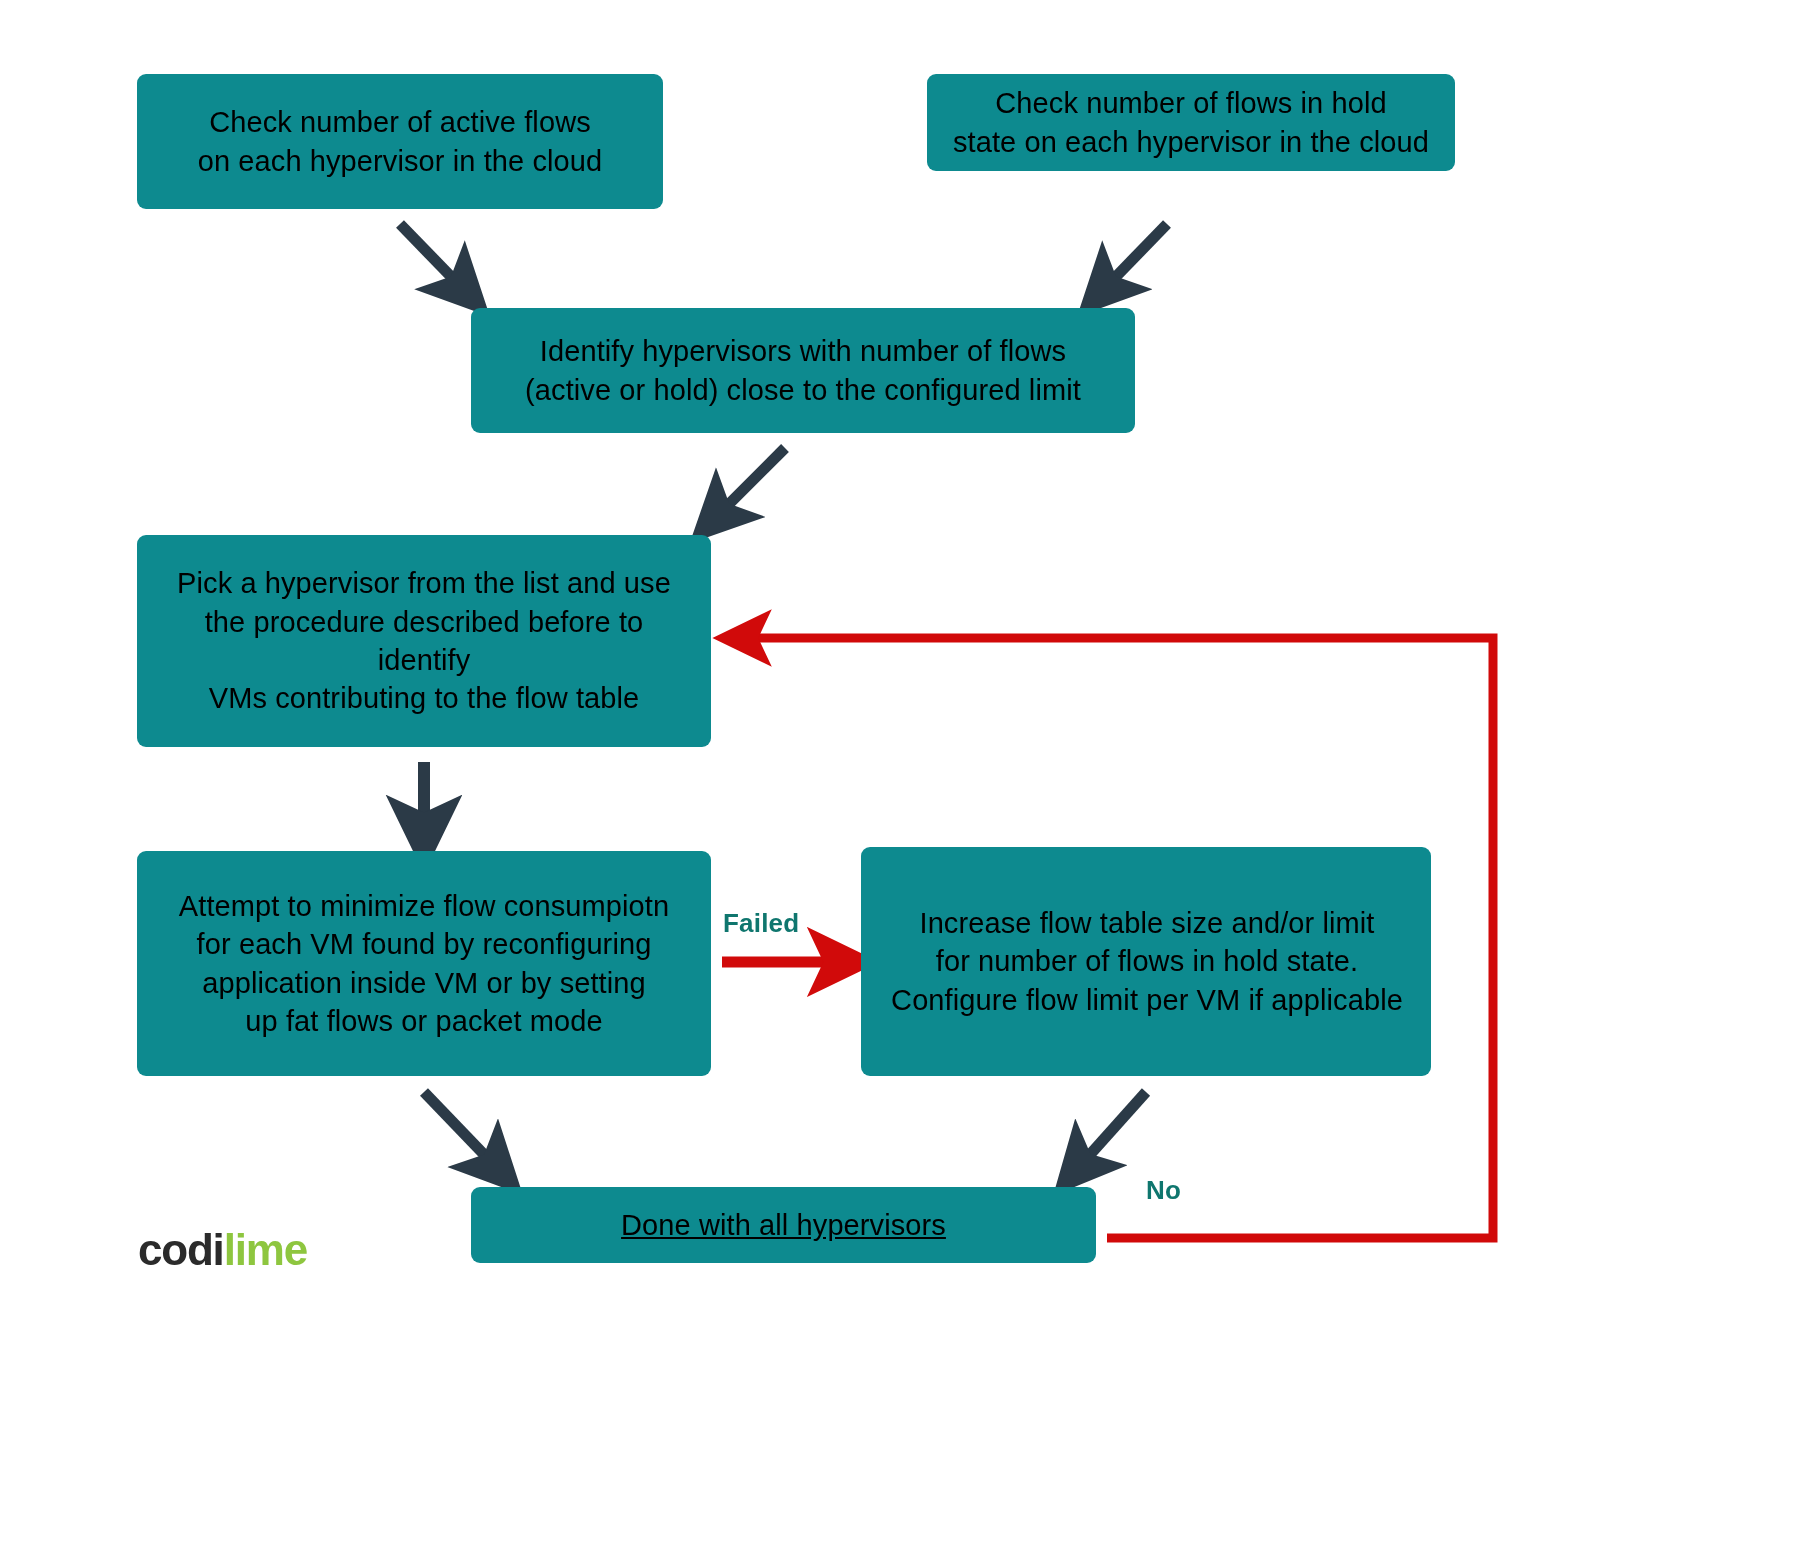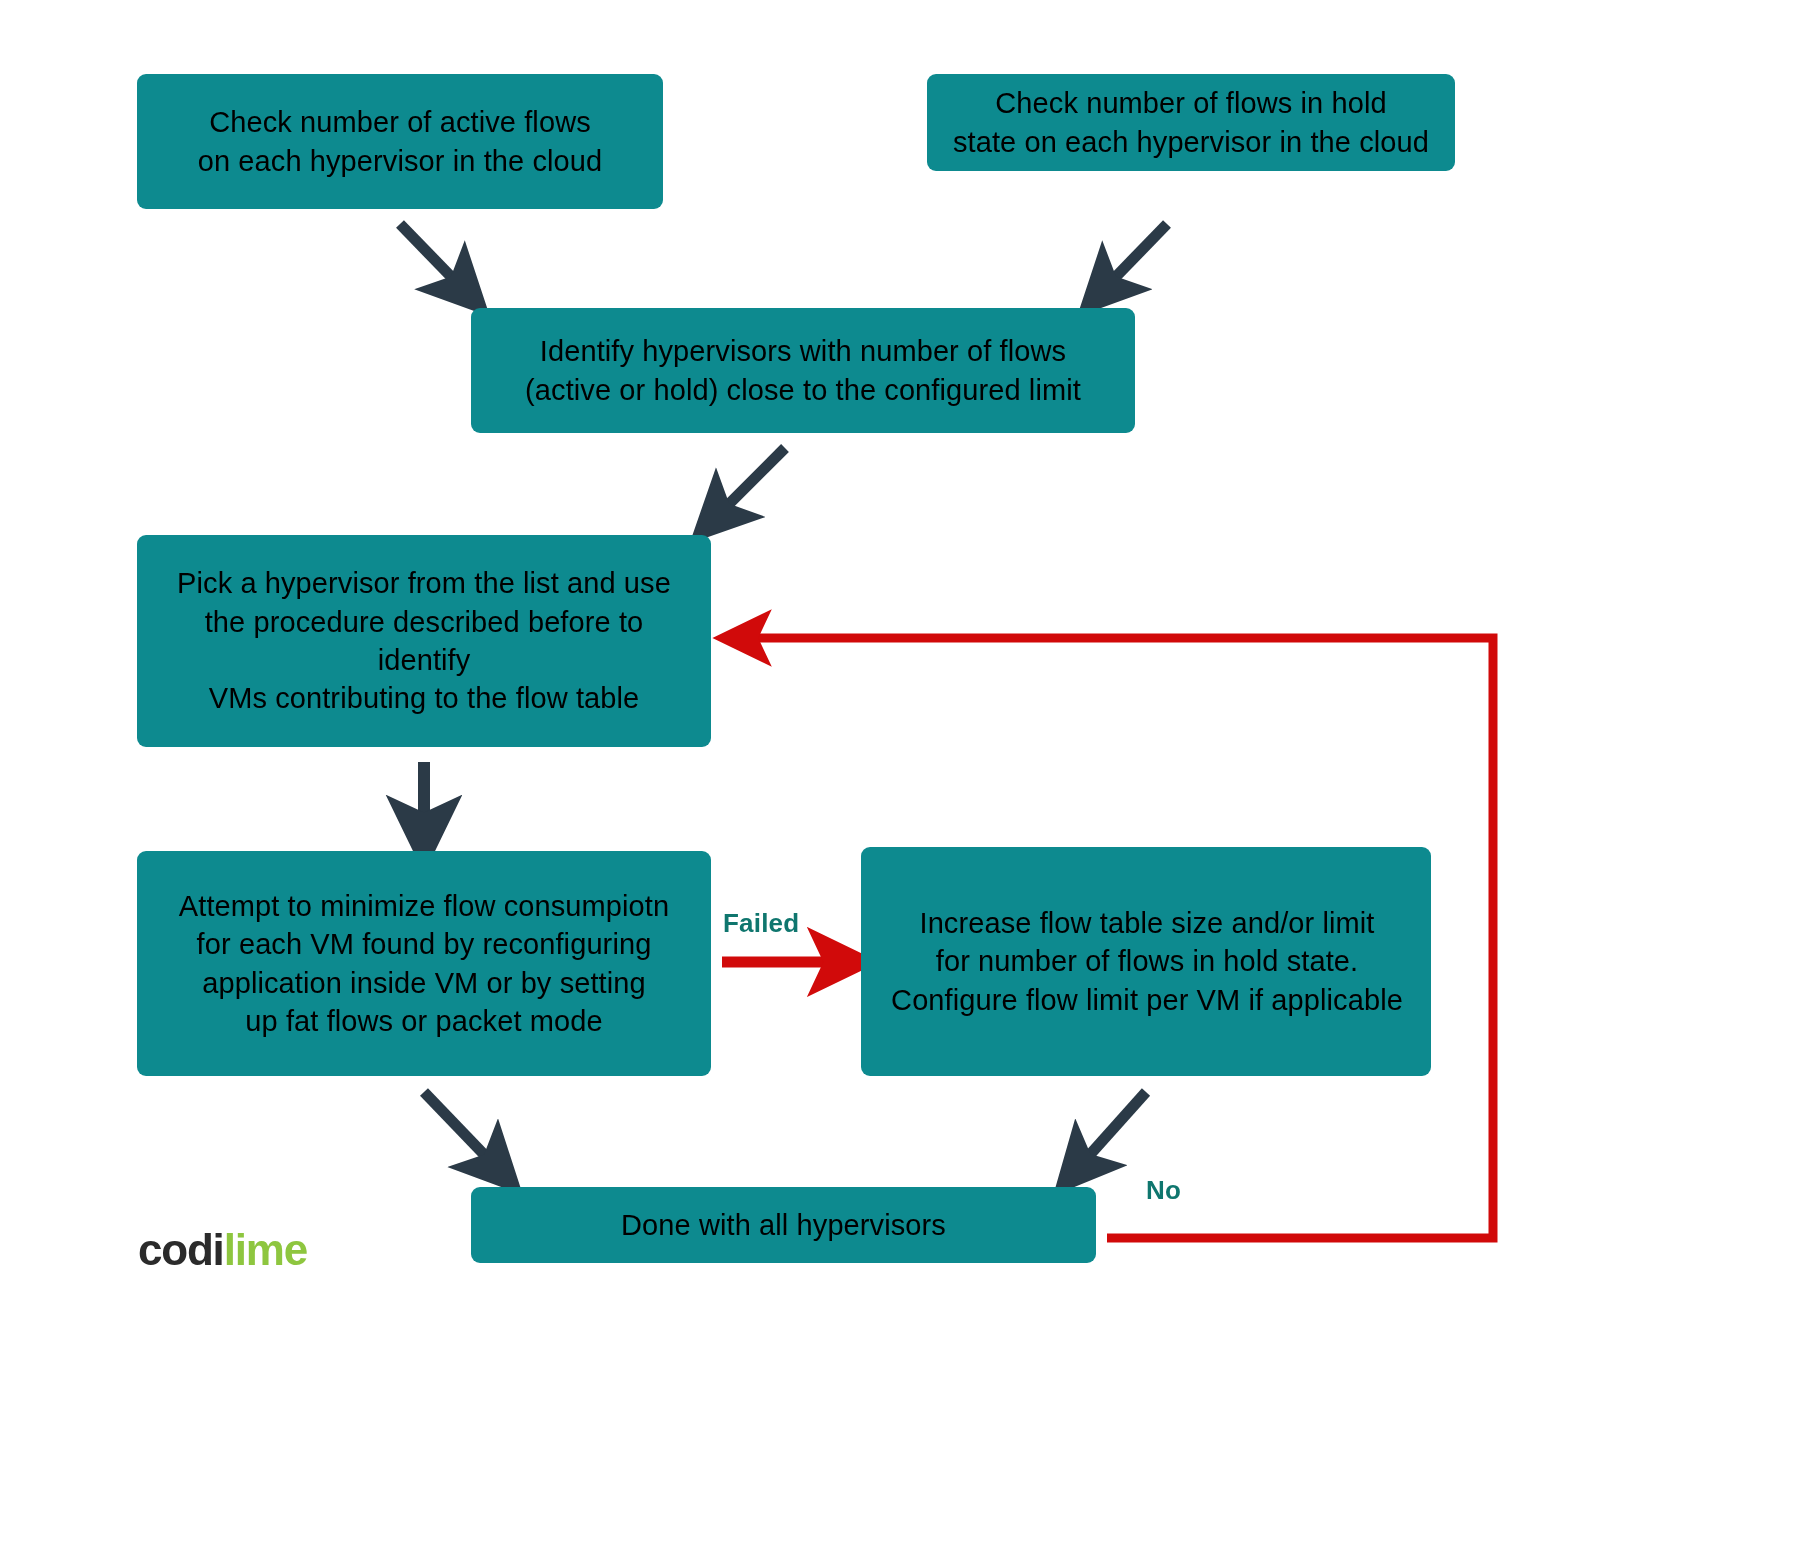--- a/index.html
+++ b/index.html
@@ -53,21 +53,21 @@
     letter-spacing: 0.2px;
     white-space: nowrap;
   }
   
   #node-check-active   { left: 137px;  top: 74px;   width: 526px; height: 135px; }
   #node-check-hold     { left: 903px;  top: 74px;   width: 528px; height: 97px; margin-left: 24px; }
   #node-identify       { left: 471px;  top: 308px;  width: 664px; height: 125px; }
   #node-pick           { left: 137px;  top: 535px;  width: 574px; height: 212px; justify-content: flex-end; }
   #node-attempt        { left: 137px;  top: 851px;  width: 574px; height: 225px; }
   #node-increase       { left: 861px;  top: 847px;  width: 570px; height: 229px; padding-left: 20px; }
-  #node-done           { left: 471px;  top: 1187px; width: 625px; height: 76px; }
+  #node-done           { left: 471px;  top: 1187px; width: 625px; height: 76px; text-decoration: underline; }
 
   
   #label-failed { left: 723px;  top: 908px;  }
   #label-no     { left: 1146px; top: 1175px; }
 
   
   #logo {
     position: absolute;
     left: 138px;
     top: 1228px;

